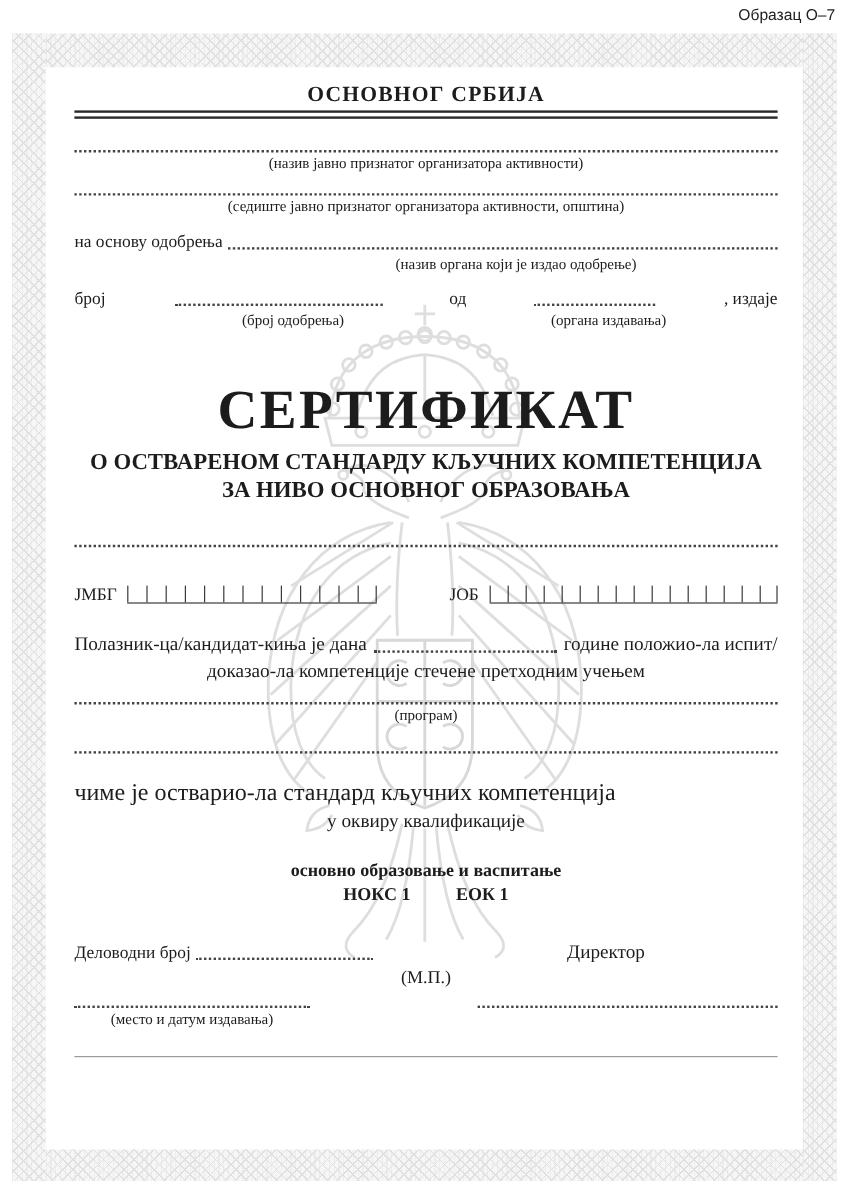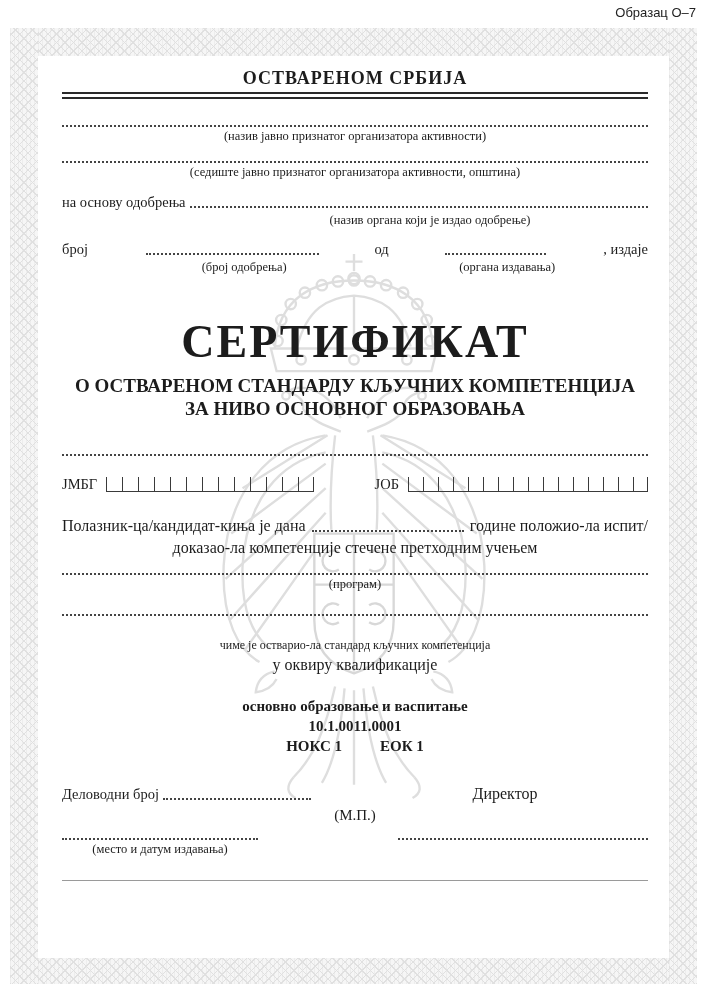--- a/index.html
+++ b/index.html
@@ -83,39 +83,39 @@
     margin-top:40px; text-align:center;
     font-size:46px; font-weight:bold; letter-spacing:2px;
   }
   .subtitle {
     text-align:center; font-size:19px; font-weight:bold; line-height:1.22;
   }
   .subtitle-wrap { margin-top:6px; }
 
   .name-line { margin-top:34px; }
 
-  .comb-row { display:flex; align-items:center; margin-top:20px; font-size:14.5px; }
+  .comb-row { display:flex; align-items:flex-start; margin-top:32px; font-size:14.5px; }
   .comb { display:flex; border-bottom:1.4px solid #3a3a3a; height:15px; margin-bottom:1px; }
   .comb-cell { border-left:1.4px solid #3a3a3a; }
   .comb-cell:last-child { border-right:1.4px solid #3a3a3a; }
   .comb-jmbg .comb-cell { width:16px; }
   .comb-job  .comb-cell { width:15px; }
   .comb-label { margin-right:9px; }
   .comb-gap { flex:1; min-width:14px; }
 
   .registry-row { margin-top:26px; font-size:14.5px; padding-left:20px; }
   .registry-row .dots { width:168px; }
 
   .statement { margin-top:24px; font-size:16px; }
   .statement-line2 { text-align:center; font-size:16px; margin-top:4px; }
 
   .program-line { margin-top:16px; }
   .program-line2 { margin-top:22px; }
 
-  .closing1 { margin-top:22px; text-align:center; font-size:12px;font-family:Liberation Serif, serif; }
+  .closing1 { margin-top:22px; font-size:20px;font-family:Liberation Serif, serif; }
   .closing2 { text-align:center; font-size:16px; margin-top:3px; }
 
   .qual-name { margin-top:24px; text-align:center; font-size:15px; font-weight:bold; }
   .qual-code { text-align:center; font-size:15px; font-weight:bold; margin-top:3px; }
   .qual-levels { text-align:center; font-size:15px; font-weight:bold; margin-top:3px; }
   .qual-levels .gap { display:inline-block; width:38px; }
 
   .footer-row { display:flex; align-items:flex-end; margin-top:30px; font-size:14.5px; }
   .footer-left { display:flex; align-items:flex-end; width:300px; }
   .footer-left .dots { width:148px; }
@@ -197,21 +197,21 @@
     <g stroke="#d8d8d8" stroke-width="2.5">
       <path d="M138 300 h84 v92 q0 42 -42 56 q-42 -14 -42 -56 Z" fill="#ffffff"></path>
       <path d="M180 300 V446 M138 354 H222" fill="none"></path>
       <path d="M164 320 a11 11 0 1 0 0 18 M196 320 a11 11 0 1 1 0 18 M164 376 a11 11 0 1 0 0 18 M196 376 a11 11 0 1 1 0 18" fill="none"></path>
     </g>
   </svg>
 </div>
 
 <div class="content">
 
-  <div class="country">ОСТВАРЕНОМ СРБИЈА</div>
+  <div class="country">ОСНОВНОГ СРБИЈА</div>
   <div class="double-rule"></div>
 
   <div class="sec1 dotline"></div>
   <div class="caption">(назив јавно признатог организатора активности)</div>
 
   <div class="sec2 dotline"></div>
   <div class="caption">(седиште јавно признатог организатора активности, општина)</div>
 
   <div class="row approval-row">
     <span class="nowrap">на основу одобрења</span>
@@ -293,21 +293,20 @@
   <div class="statement-line2">доказао-ла компетенције стечене претходним учењем</div>
 
   <div class="program-line dotline"></div>
   <div class="caption">(програм)</div>
   <div class="program-line2 dotline"></div>
 
   <div class="closing1">чиме је остварио-ла стандард кључних компетенција</div>
   <div class="closing2">у оквиру квалификације</div>
 
   <div class="qual-name">основно образовање и васпитање</div>
-  <div class="qual-code">10.1.0011.0001</div>
   <div class="qual-levels">
     <span>НОКС 1</span><span class="gap"></span><span>ЕОК 1</span>
   </div>
 
   <div class="footer-row">
     <div class="footer-left">
       <span class="nowrap">Деловодни број</span>
       <span class="dots" style="margin-left:4px;"></span>
     </div>
     <div class="footer-right">Директор</div>

